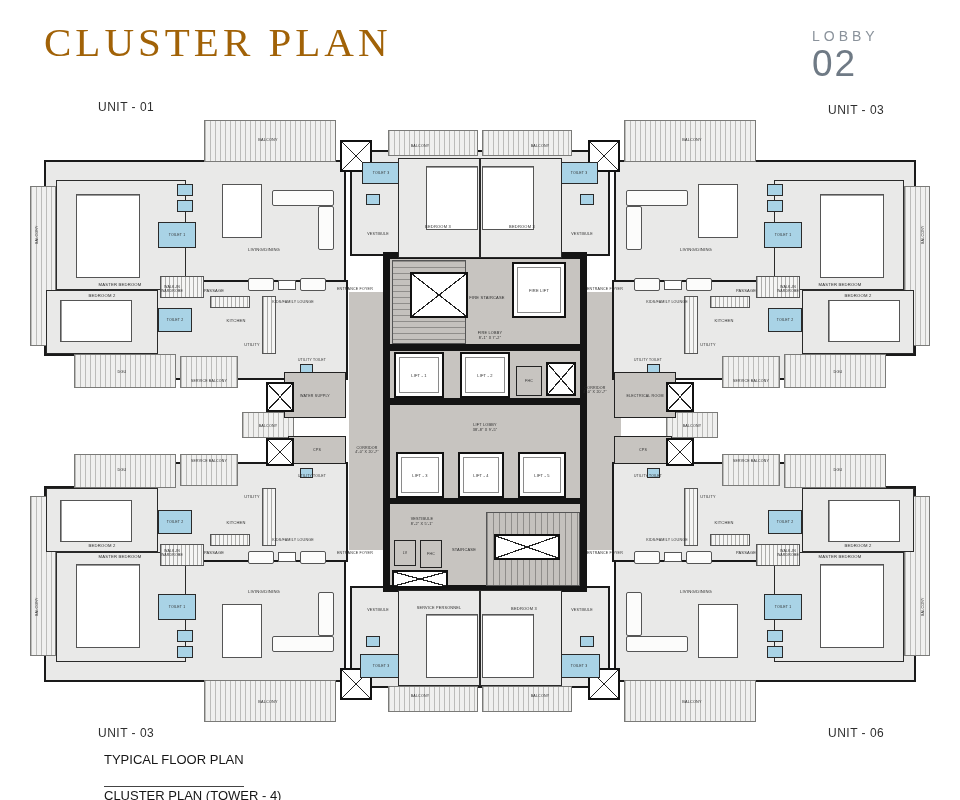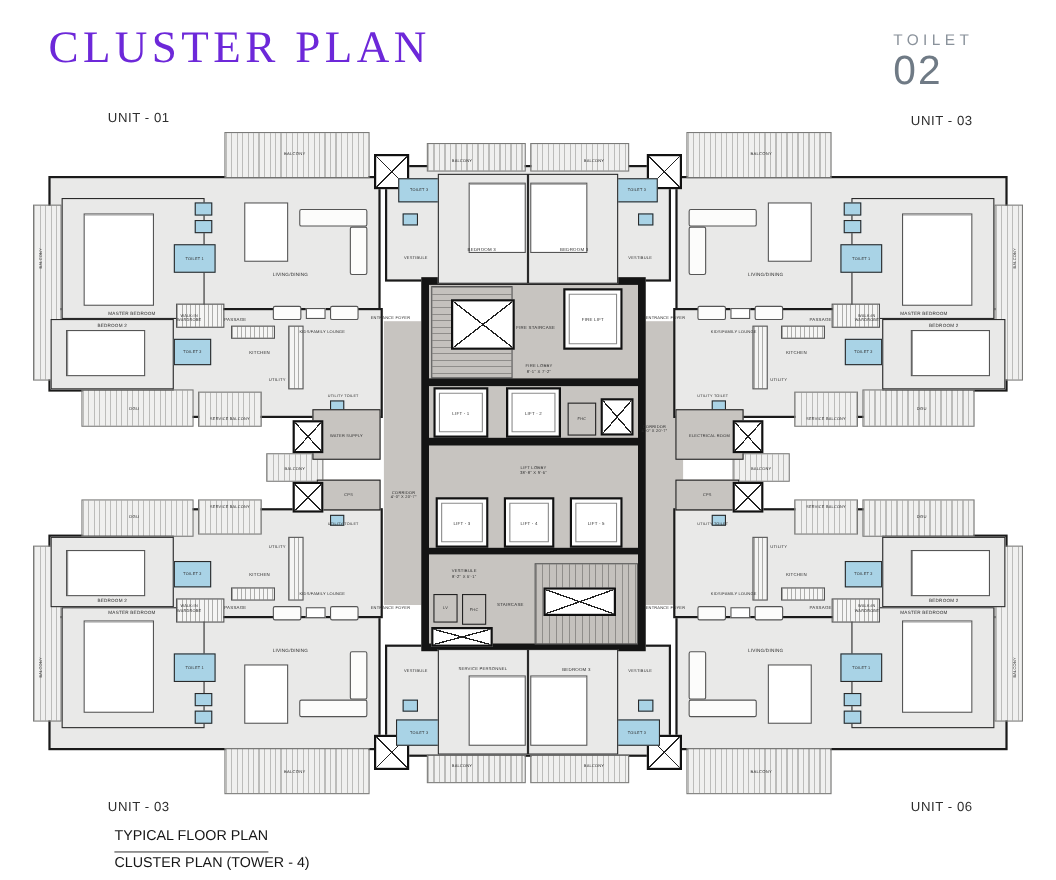--- a/index.html
+++ b/index.html
@@ -1,26 +1,26 @@
 <!DOCTYPE html>
 <html><head>
 <meta charset="utf-8">
 <style>
   html,body{margin:0;padding:0;}
   body{width:960px;height:800px;background:#ffffff;position:relative;overflow:hidden;
        font-family:"Liberation Sans",sans-serif;}
   
   .title{position:absolute;left:44px;top:18px;font-family:"Liberation Serif",serif;
-         font-size:41px;letter-spacing:4px;color:#6d28d9;font-weight:400;}
+         font-size:41px;letter-spacing:4px;color:#a16207;font-weight:400;}
   .tower{position:absolute;left:812px;top:28px;color:#8a929b;}
   .tower .tw{font-size:14px;letter-spacing:4px;color:#8a929b;}
   .tower .num{font-size:37px;color:#6f7a85;font-weight:300;line-height:1;margin-top:1px;letter-spacing:2px;}
   .unitlbl{position:absolute;font-size:12px;color:#2e2e2e;letter-spacing:.5px;}
   .footer{position:absolute;left:104px;top:751px;font-size:13px;color:#161616;line-height:1.45;}
-  .footer .u{border-bottom:1px solid #444;display:inline-block;padding-bottom:4px;}
+  .footer .u{border-bottom:1px solid #444;display:inline-block;padding-bottom:16px;}
   
   #plan{position:absolute;left:0;top:0;width:960px;height:800px;}
   .el{position:absolute;box-sizing:border-box;display:flex;align-items:center;justify-content:center;
       text-align:center;white-space:pre-line;color:#2e2e2e;line-height:1.25;letter-spacing:.2px;}
   .plate{background:#e9e9e8;border:2.5px solid #1a1a1a;}
   .room{background:#e9e9e8;border:1.5px solid #2a2a2a;}
   .corefloor{background:#c7c4c0;}
   .core{background:#c7c4c0;border:7px solid #141414;}
   .wall{background:#141414;}
   .toilet{background:#a9d3e6;border:1.5px solid #2a2a2a;font-size:3.5px;}
@@ -38,21 +38,21 @@
   .table{background:#fff;border:1px solid #555;}
   .sofa{background:#fcfcfb;border:1px solid #555;border-radius:2px;}
   .lbl{font-size:5px;color:#2c2c2c;}
   .vlabel{font-size:3.6px;color:#2c2c2c;writing-mode:vertical-rl;transform:rotate(180deg);}
 </style>
 </head>
 <body>
 
 <div class="title">CLUSTER PLAN</div>
 <div class="tower">
-  <div class="tw">TOILET</div>
+  <div class="tw">LOBBY</div>
   <div class="num">02</div>
 </div>
 
 <div class="unitlbl" style="left:98px;top:100px;">UNIT - 01</div>
 <div class="unitlbl" style="left:828px;top:103px;">UNIT - 03</div>
 <div class="unitlbl" style="left:98px;top:726px;">UNIT - 03</div>
 <div class="unitlbl" style="left:828px;top:726px;">UNIT - 06</div>
 
 <div id="plan">
     <div class="el corefloor" style="left: 349px; top: 292px; width: 36px; height: 258px;"></div>

